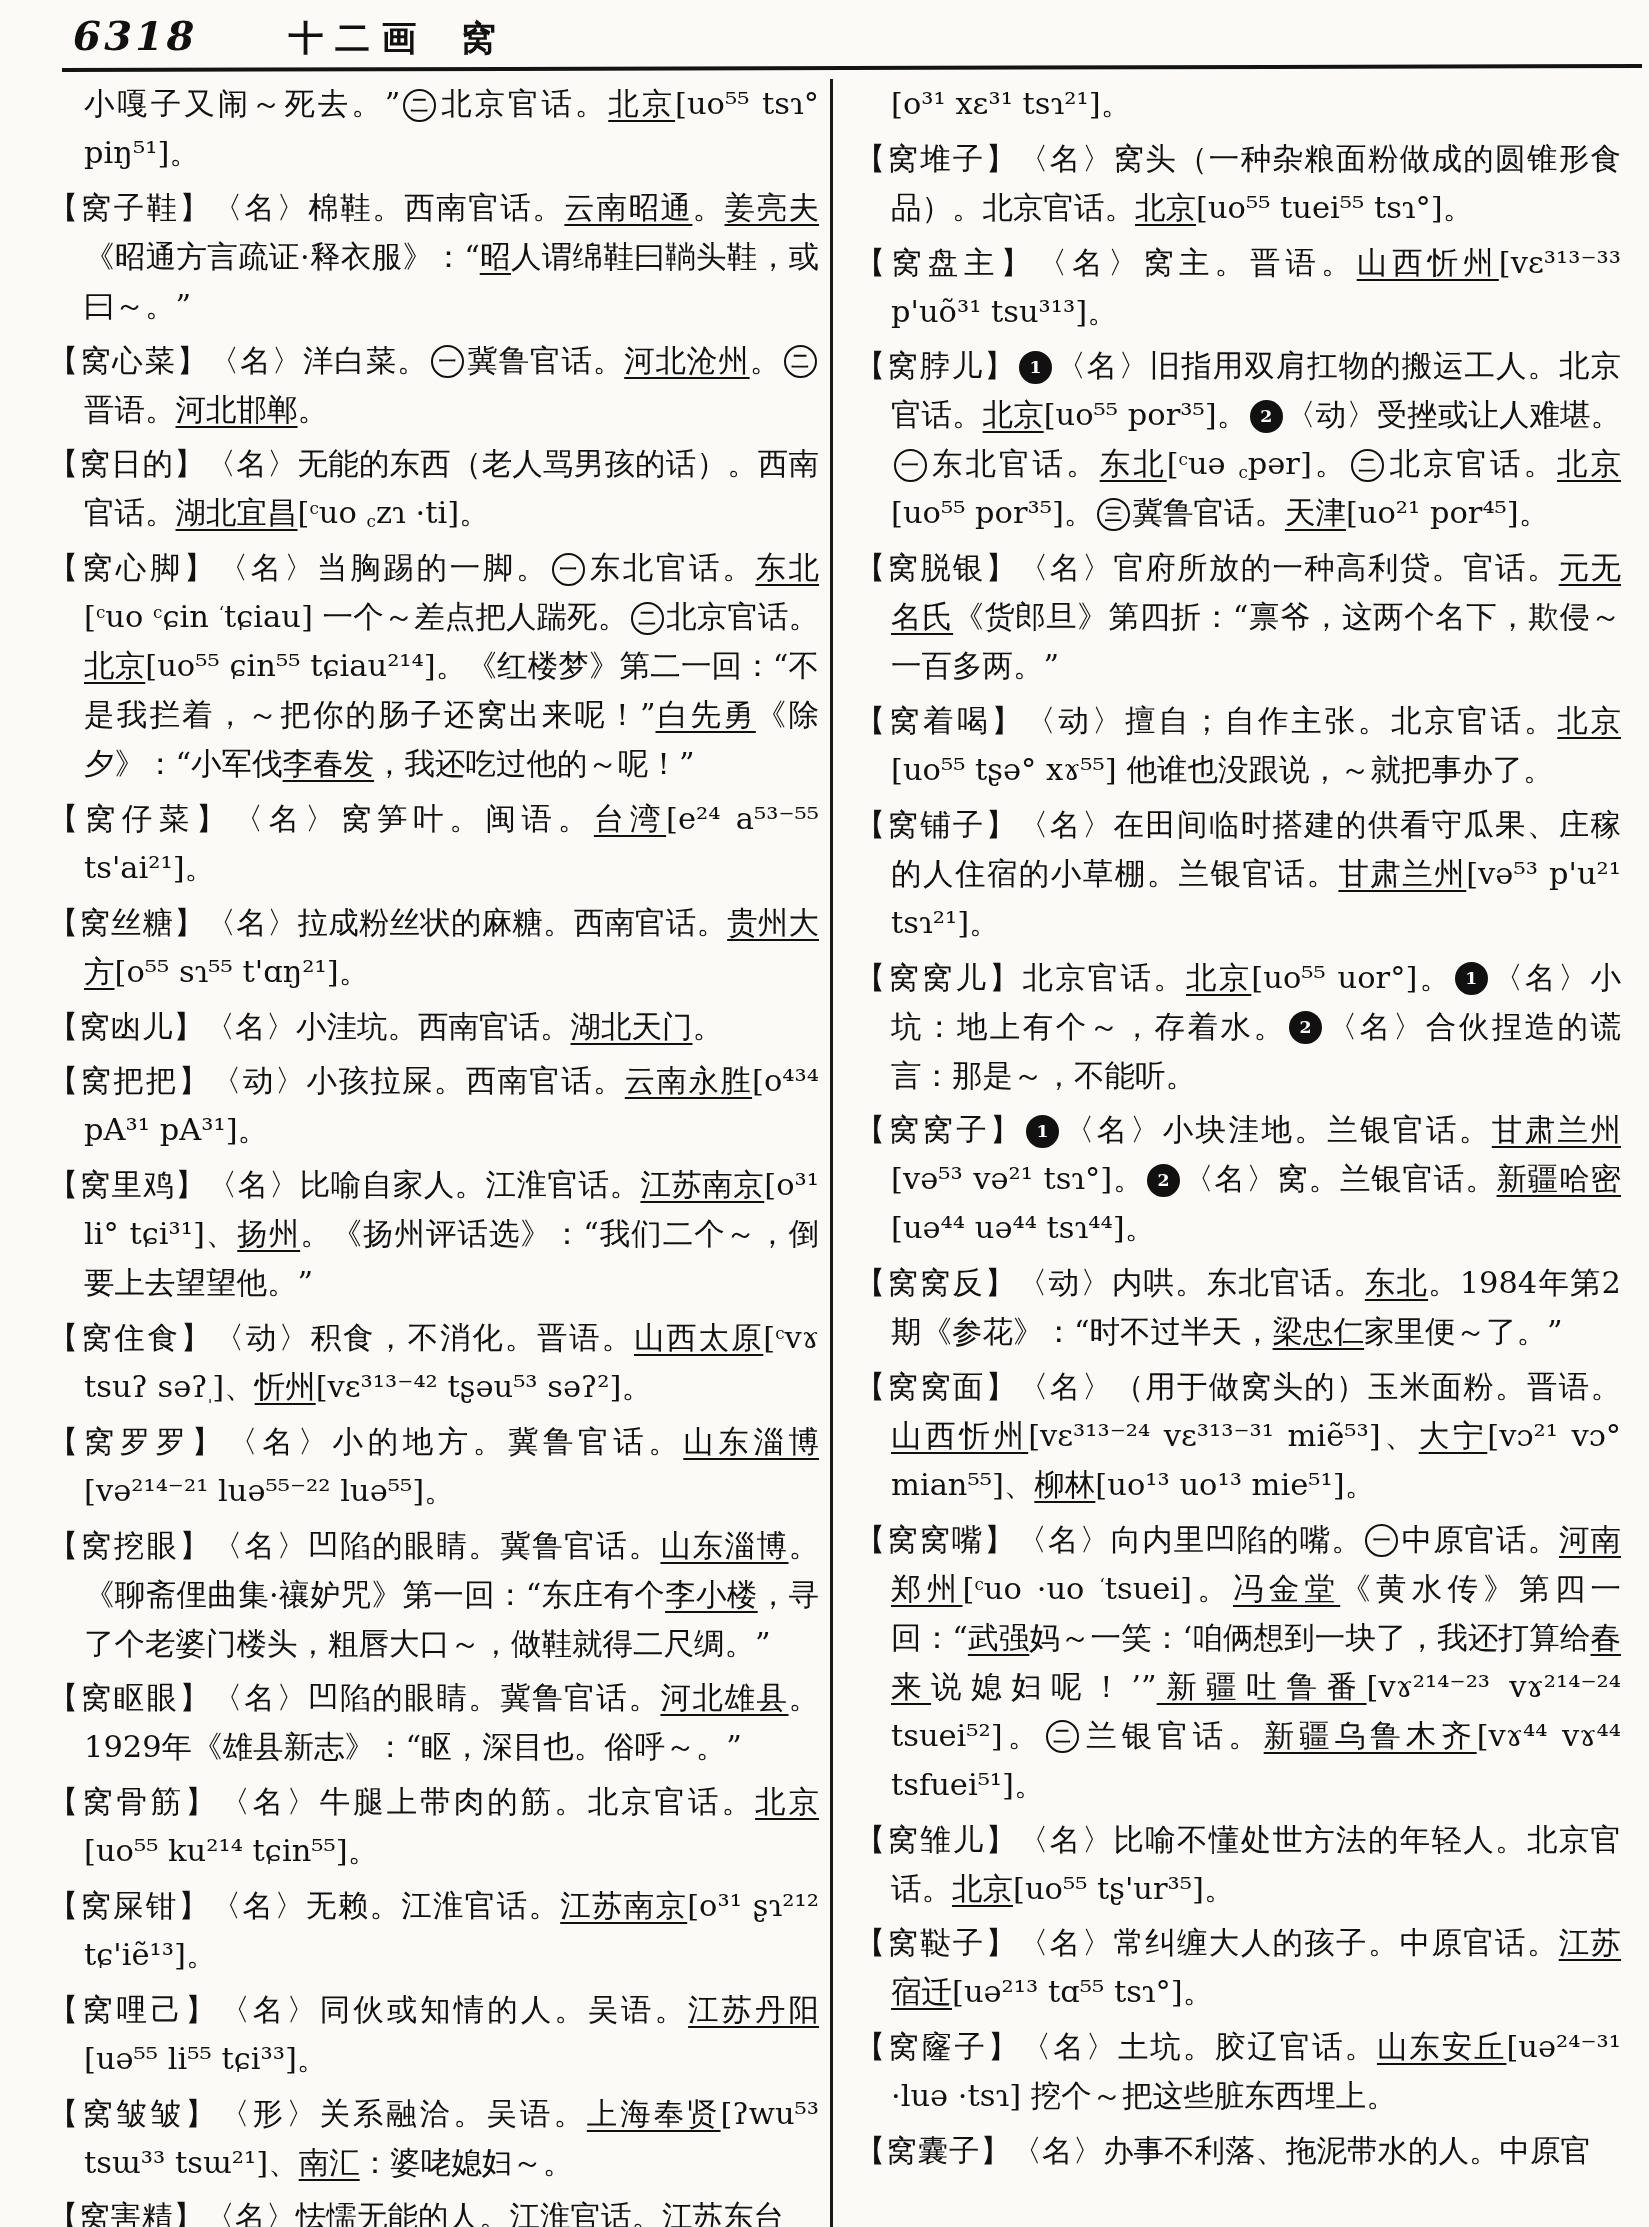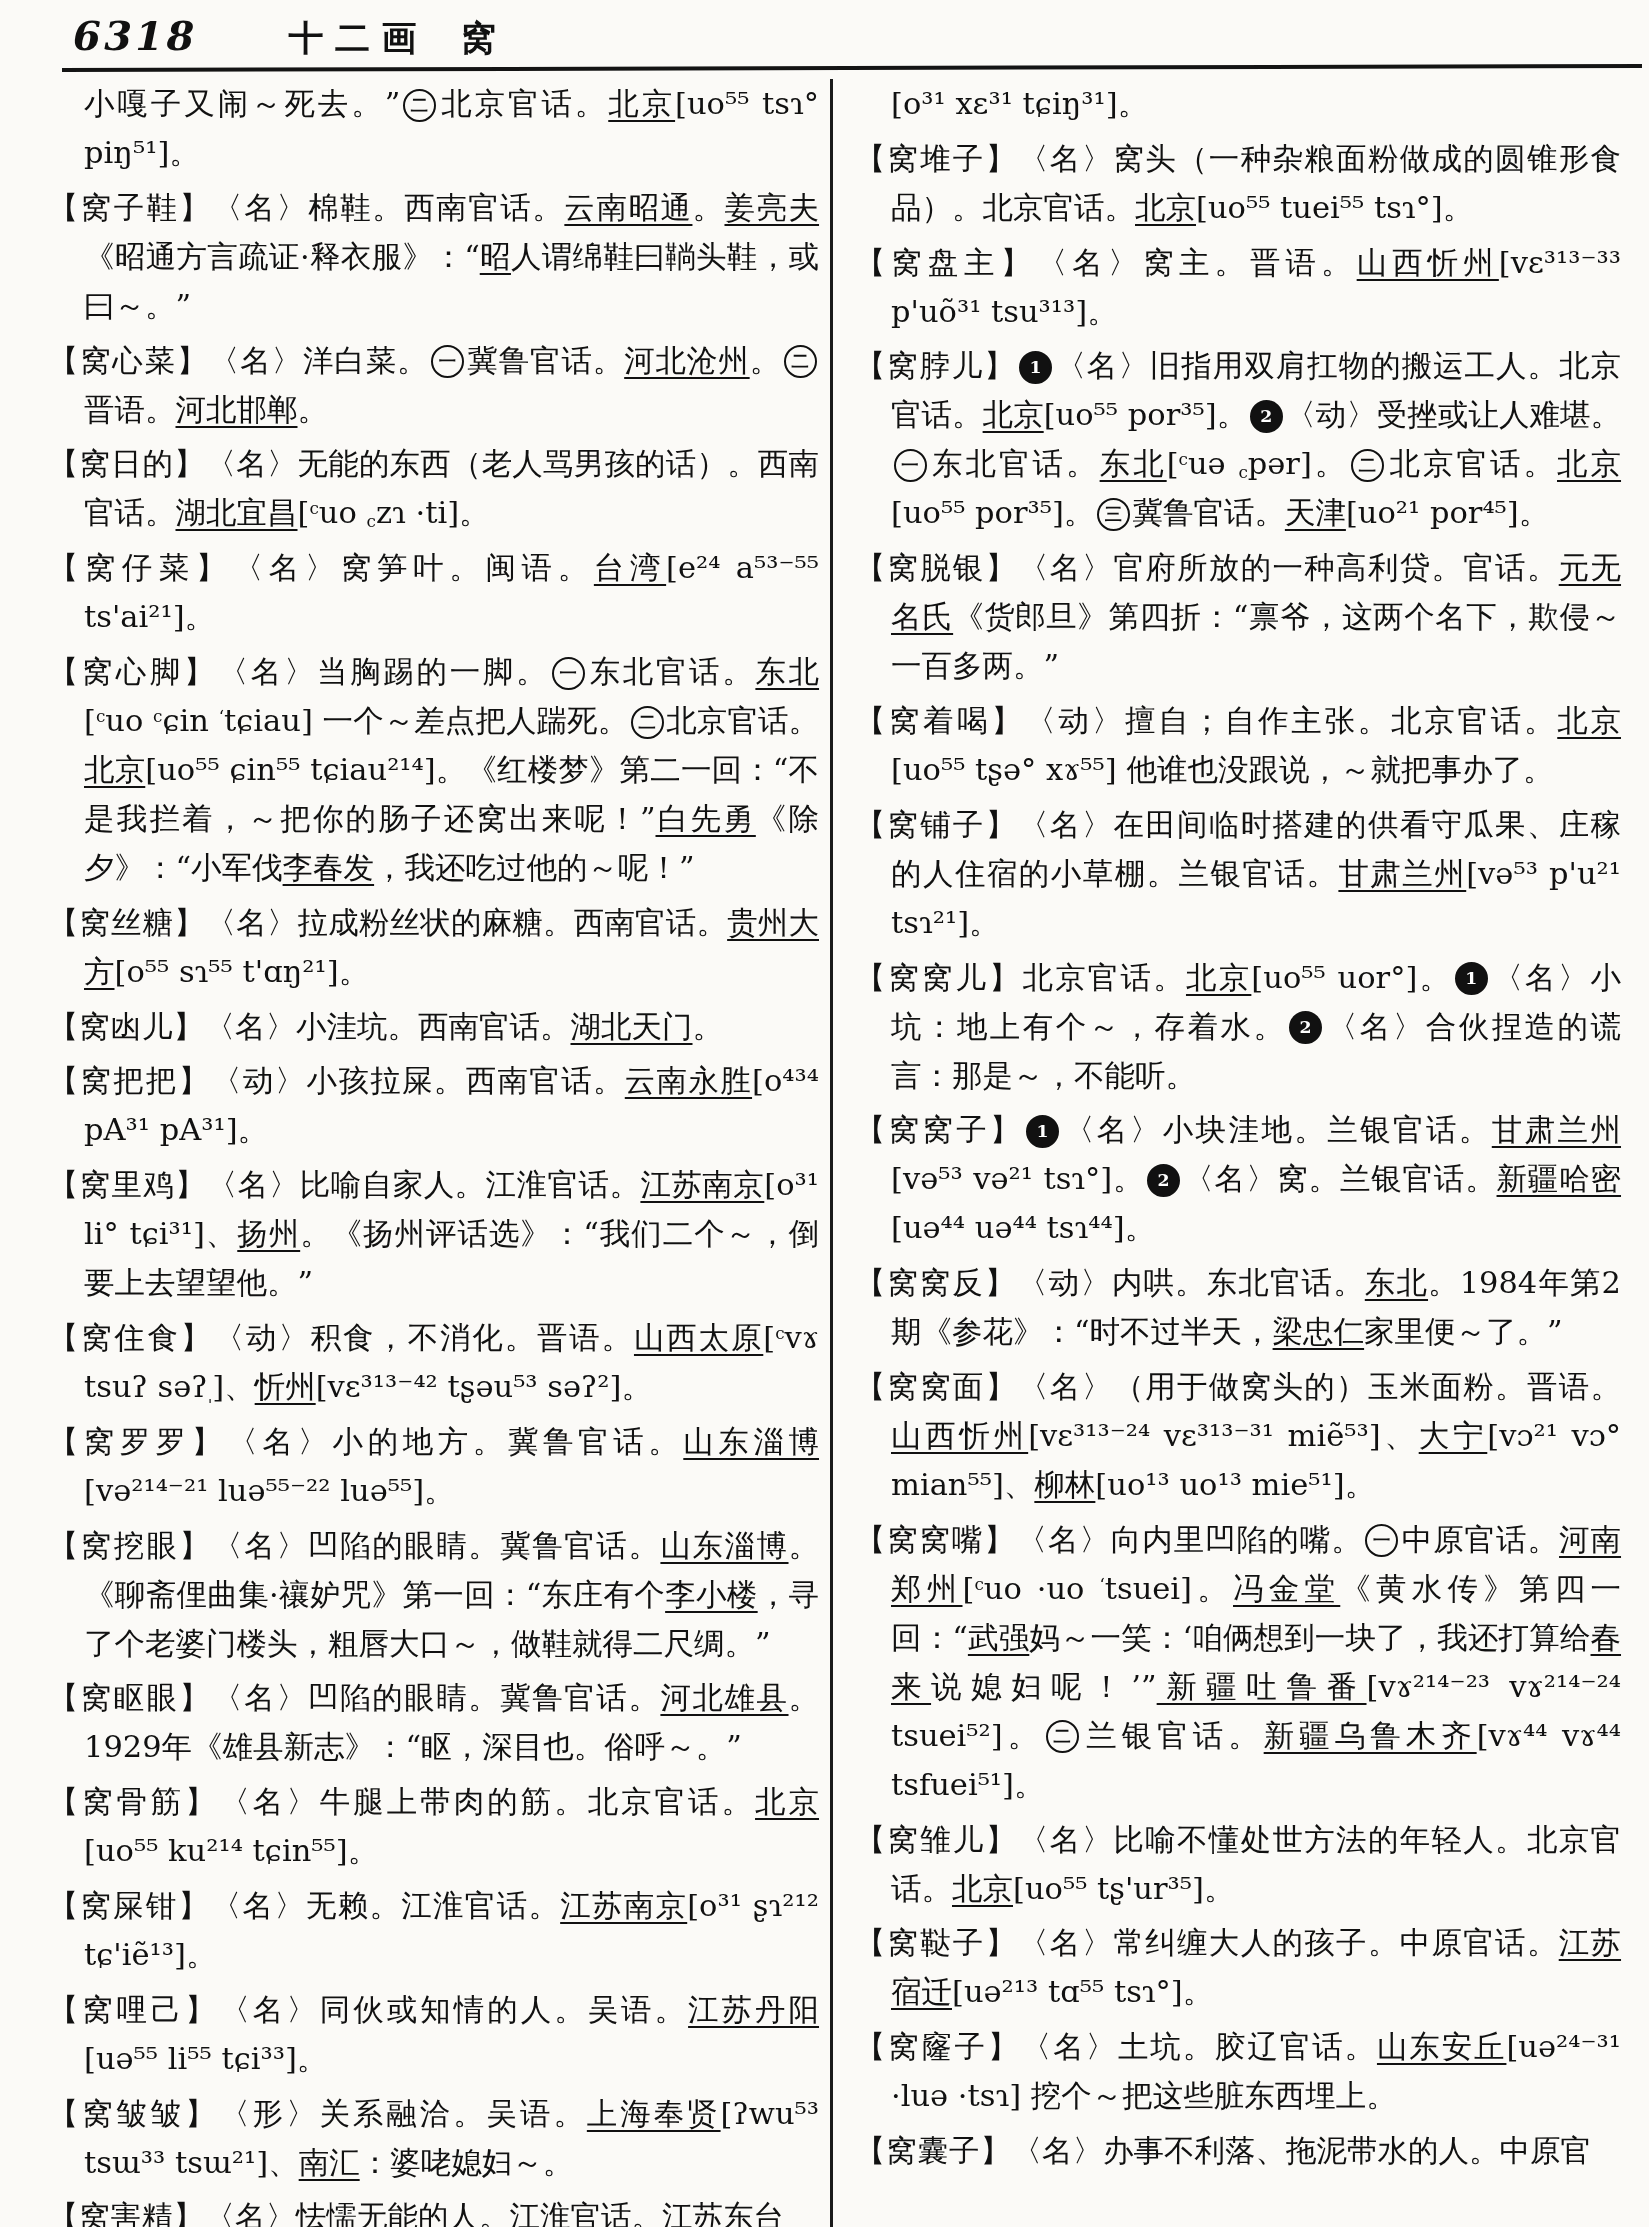--- a/index.html
+++ b/index.html
@@ -45,38 +45,38 @@
   </div>
 
   <div id="header-rule"></div>
   <div id="column-divider"></div>
 
   <div class="col" id="col-left">
       <p class="entry cont"><span>小嘎子又闹～死去。”<span class="circ">二</span>北京官话。<u>北京</u>[uo⁵⁵ tsɿ° piŋ⁵¹]。</span></p>
       <p class="entry"><span class="hw">【窝子鞋】</span><span>〈名〉棉鞋。西南官话。<u>云南昭通</u>。<u>姜亮夫</u>《昭通方言疏证·释衣服》：“<u>昭</u>人谓绵鞋曰鞝头鞋，或曰～。”</span></p>
       <p class="entry"><span class="hw">【窝心菜】</span><span>〈名〉洋白菜。<span class="circ">一</span>冀鲁官话。<u>河北沧州</u>。<span class="circ">二</span>晋语。<u>河北邯郸</u>。</span></p>
       <p class="entry"><span class="hw">【窝日的】</span><span>〈名〉无能的东西（老人骂男孩的话）。西南官话。<u>湖北宜昌</u>[<span class="tl sup">c</span>uo <span class="tl sub">c</span>zɿ ·ti]。</span></p>
+      <p class="entry"><span class="hw">【窝心脚】</span><span>〈名〉当胸踢的一脚。<span class="circ">一</span>东北官话。<u>东北</u>[<span class="tl sup">c</span>uo <span class="tl sup">c</span>ɕin <span class="tl sup">ʻ</span>tɕiau] 一个～差点把人踹死。<span class="circ">二</span>北京官话。<u>北京</u>[uo⁵⁵ ɕin⁵⁵ tɕiau²¹⁴]。《红楼梦》第二一回：“不是我拦着，～把你的肠子还窝出来呢！”<u>白先勇</u>《除夕》：“小军伐<u>李春发</u>，我还吃过他的～呢！”</span></p>
       <p class="entry"><span class="hw">【窝仔菜】</span><span>〈名〉窝笋叶。闽语。<u>台湾</u>[e²⁴ a⁵³⁻⁵⁵ ts'ai²¹]。</span></p>
-      <p class="entry"><span class="hw">【窝心脚】</span><span>〈名〉当胸踢的一脚。<span class="circ">一</span>东北官话。<u>东北</u>[<span class="tl sup">c</span>uo <span class="tl sup">c</span>ɕin <span class="tl sup">ʻ</span>tɕiau] 一个～差点把人踹死。<span class="circ">二</span>北京官话。<u>北京</u>[uo⁵⁵ ɕin⁵⁵ tɕiau²¹⁴]。《红楼梦》第二一回：“不是我拦着，～把你的肠子还窝出来呢！”<u>白先勇</u>《除夕》：“小军伐<u>李春发</u>，我还吃过他的～呢！”</span></p>
       <p class="entry"><span class="hw">【窝丝糖】</span><span>〈名〉拉成粉丝状的麻糖。西南官话。<u>贵州大方</u>[o⁵⁵ sɿ⁵⁵ t'ɑŋ²¹]。</span></p>
       <p class="entry"><span class="hw">【窝凼儿】</span><span>〈名〉小洼坑。西南官话。<u>湖北天门</u>。</span></p>
       <p class="entry"><span class="hw">【窝把把】</span><span>〈动〉小孩拉屎。西南官话。<u>云南永胜</u>[o⁴³⁴ pA³¹ pA³¹]。</span></p>
       <p class="entry"><span class="hw">【窝里鸡】</span><span>〈名〉比喻自家人。江淮官话。<u>江苏南京</u>[o³¹ li° tɕi³¹]、<u>扬州</u>。《扬州评话选》：“我们二个～，倒要上去望望他。”</span></p>
       <p class="entry"><span class="hw">【窝住食】</span><span>〈动〉积食，不消化。晋语。<u>山西太原</u>[<span class="tl sup">c</span>vɤ tsuʔ səʔ<span class="tl sub">ˌ</span>]、<u>忻州</u>[vɛ³¹³⁻⁴² tʂəu⁵³ səʔ²]。</span></p>
       <p class="entry"><span class="hw">【窝罗罗】</span><span>〈名〉小的地方。冀鲁官话。<u>山东淄博</u>[və²¹⁴⁻²¹ luə⁵⁵⁻²² luə⁵⁵]。</span></p>
       <p class="entry"><span class="hw">【窝挖眼】</span><span>〈名〉凹陷的眼睛。冀鲁官话。<u>山东淄博</u>。《聊斋俚曲集·禳妒咒》第一回：“东庄有个<u>李小楼</u>，寻了个老婆门楼头，粗唇大口～，做鞋就得二尺绸。”</span></p>
       <p class="entry"><span class="hw">【窝眍眼】</span><span>〈名〉凹陷的眼睛。冀鲁官话。<u>河北雄县</u>。1929年《雄县新志》：“眍，深目也。俗呼～。”</span></p>
       <p class="entry"><span class="hw">【窝骨筋】</span><span>〈名〉牛腿上带肉的筋。北京官话。<u>北京</u>[uo⁵⁵ ku²¹⁴ tɕin⁵⁵]。</span></p>
       <p class="entry"><span class="hw">【窝屎钳】</span><span>〈名〉无赖。江淮官话。<u>江苏南京</u>[o³¹ ʂɿ²¹² tɕ'iẽ¹³]。</span></p>
       <p class="entry"><span class="hw">【窝哩己】</span><span>〈名〉同伙或知情的人。吴语。<u>江苏丹阳</u>[uə⁵⁵ li⁵⁵ tɕi³³]。</span></p>
       <p class="entry"><span class="hw">【窝皱皱】</span><span>〈形〉关系融洽。吴语。<u>上海奉贤</u>[ʔwu⁵³ tsɯ³³ tsɯ²¹]、<u>南汇</u>：婆咾媳妇～。</span></p>
       <p class="entry"><span class="hw">【窝害精】</span><span>〈名〉怯懦无能的人。江淮官话。<u>江苏东台</u></span></p>
     </div>
   <div class="col" id="col-right">
-      <p class="entry cont"><span>[o³¹ xɛ³¹ tɕiŋ³¹]。</span></p>
+      <p class="entry cont"><span>[o³¹ xɛ³¹ tsɿ²¹]。</span></p>
       <p class="entry"><span class="hw">【窝堆子】</span><span>〈名〉窝头（一种杂粮面粉做成的圆锥形食品）。北京官话。<u>北京</u>[uo⁵⁵ tuei⁵⁵ tsɿ°]。</span></p>
       <p class="entry"><span class="hw">【窝盘主】</span><span>〈名〉窝主。晋语。<u>山西忻州</u>[vɛ³¹³⁻³³ p'uõ³¹ tsu³¹³]。</span></p>
       <p class="entry"><span class="hw">【窝脖儿】</span><span><span class="circ filled">1</span>〈名〉旧指用双肩扛物的搬运工人。北京官话。<u>北京</u>[uo⁵⁵ por³⁵]。<span class="circ filled">2</span>〈动〉受挫或让人难堪。<span class="circ">一</span>东北官话。<u>东北</u>[<span class="tl sup">c</span>uə <span class="tl sub">c</span>pər]。<span class="circ">二</span>北京官话。<u>北京</u>[uo⁵⁵ por³⁵]。<span class="circ">三</span>冀鲁官话。<u>天津</u>[uo²¹ por⁴⁵]。</span></p>
       <p class="entry"><span class="hw">【窝脱银】</span><span>〈名〉官府所放的一种高利贷。官话。<u>元无名氏</u>《货郎旦》第四折：“禀爷，这两个名下，欺侵～一百多两。”</span></p>
       <p class="entry"><span class="hw">【窝着喝】</span><span>〈动〉擅自；自作主张。北京官话。<u>北京</u>[uo⁵⁵ tʂə° xɤ⁵⁵] 他谁也没跟说，～就把事办了。</span></p>
       <p class="entry"><span class="hw">【窝铺子】</span><span>〈名〉在田间临时搭建的供看守瓜果、庄稼的人住宿的小草棚。兰银官话。<u>甘肃兰州</u>[və⁵³ p'u²¹ tsɿ²¹]。</span></p>
       <p class="entry"><span class="hw">【窝窝儿】</span><span>北京官话。<u>北京</u>[uo⁵⁵ uor°]。<span class="circ filled">1</span>〈名〉小坑：地上有个～，存着水。<span class="circ filled">2</span>〈名〉合伙捏造的谎言：那是～，不能听。</span></p>
       <p class="entry"><span class="hw">【窝窝子】</span><span><span class="circ filled">1</span>〈名〉小块洼地。兰银官话。<u>甘肃兰州</u>[və⁵³ və²¹ tsɿ°]。<span class="circ filled">2</span>〈名〉窝。兰银官话。<u>新疆哈密</u>[uə⁴⁴ uə⁴⁴ tsɿ⁴⁴]。</span></p>
       <p class="entry"><span class="hw">【窝窝反】</span><span>〈动〉内哄。东北官话。<u>东北</u>。1984年第2期《参花》：“时不过半天，<u>梁忠仁</u>家里便～了。”</span></p>
       <p class="entry"><span class="hw">【窝窝面】</span><span>〈名〉（用于做窝头的）玉米面粉。晋语。<u>山西忻州</u>[vɛ³¹³⁻²⁴ vɛ³¹³⁻³¹ miẽ⁵³]、<u>大宁</u>[vɔ²¹ vɔ° mian⁵⁵]、<u>柳林</u>[uo¹³ uo¹³ mie⁵¹]。</span></p>

